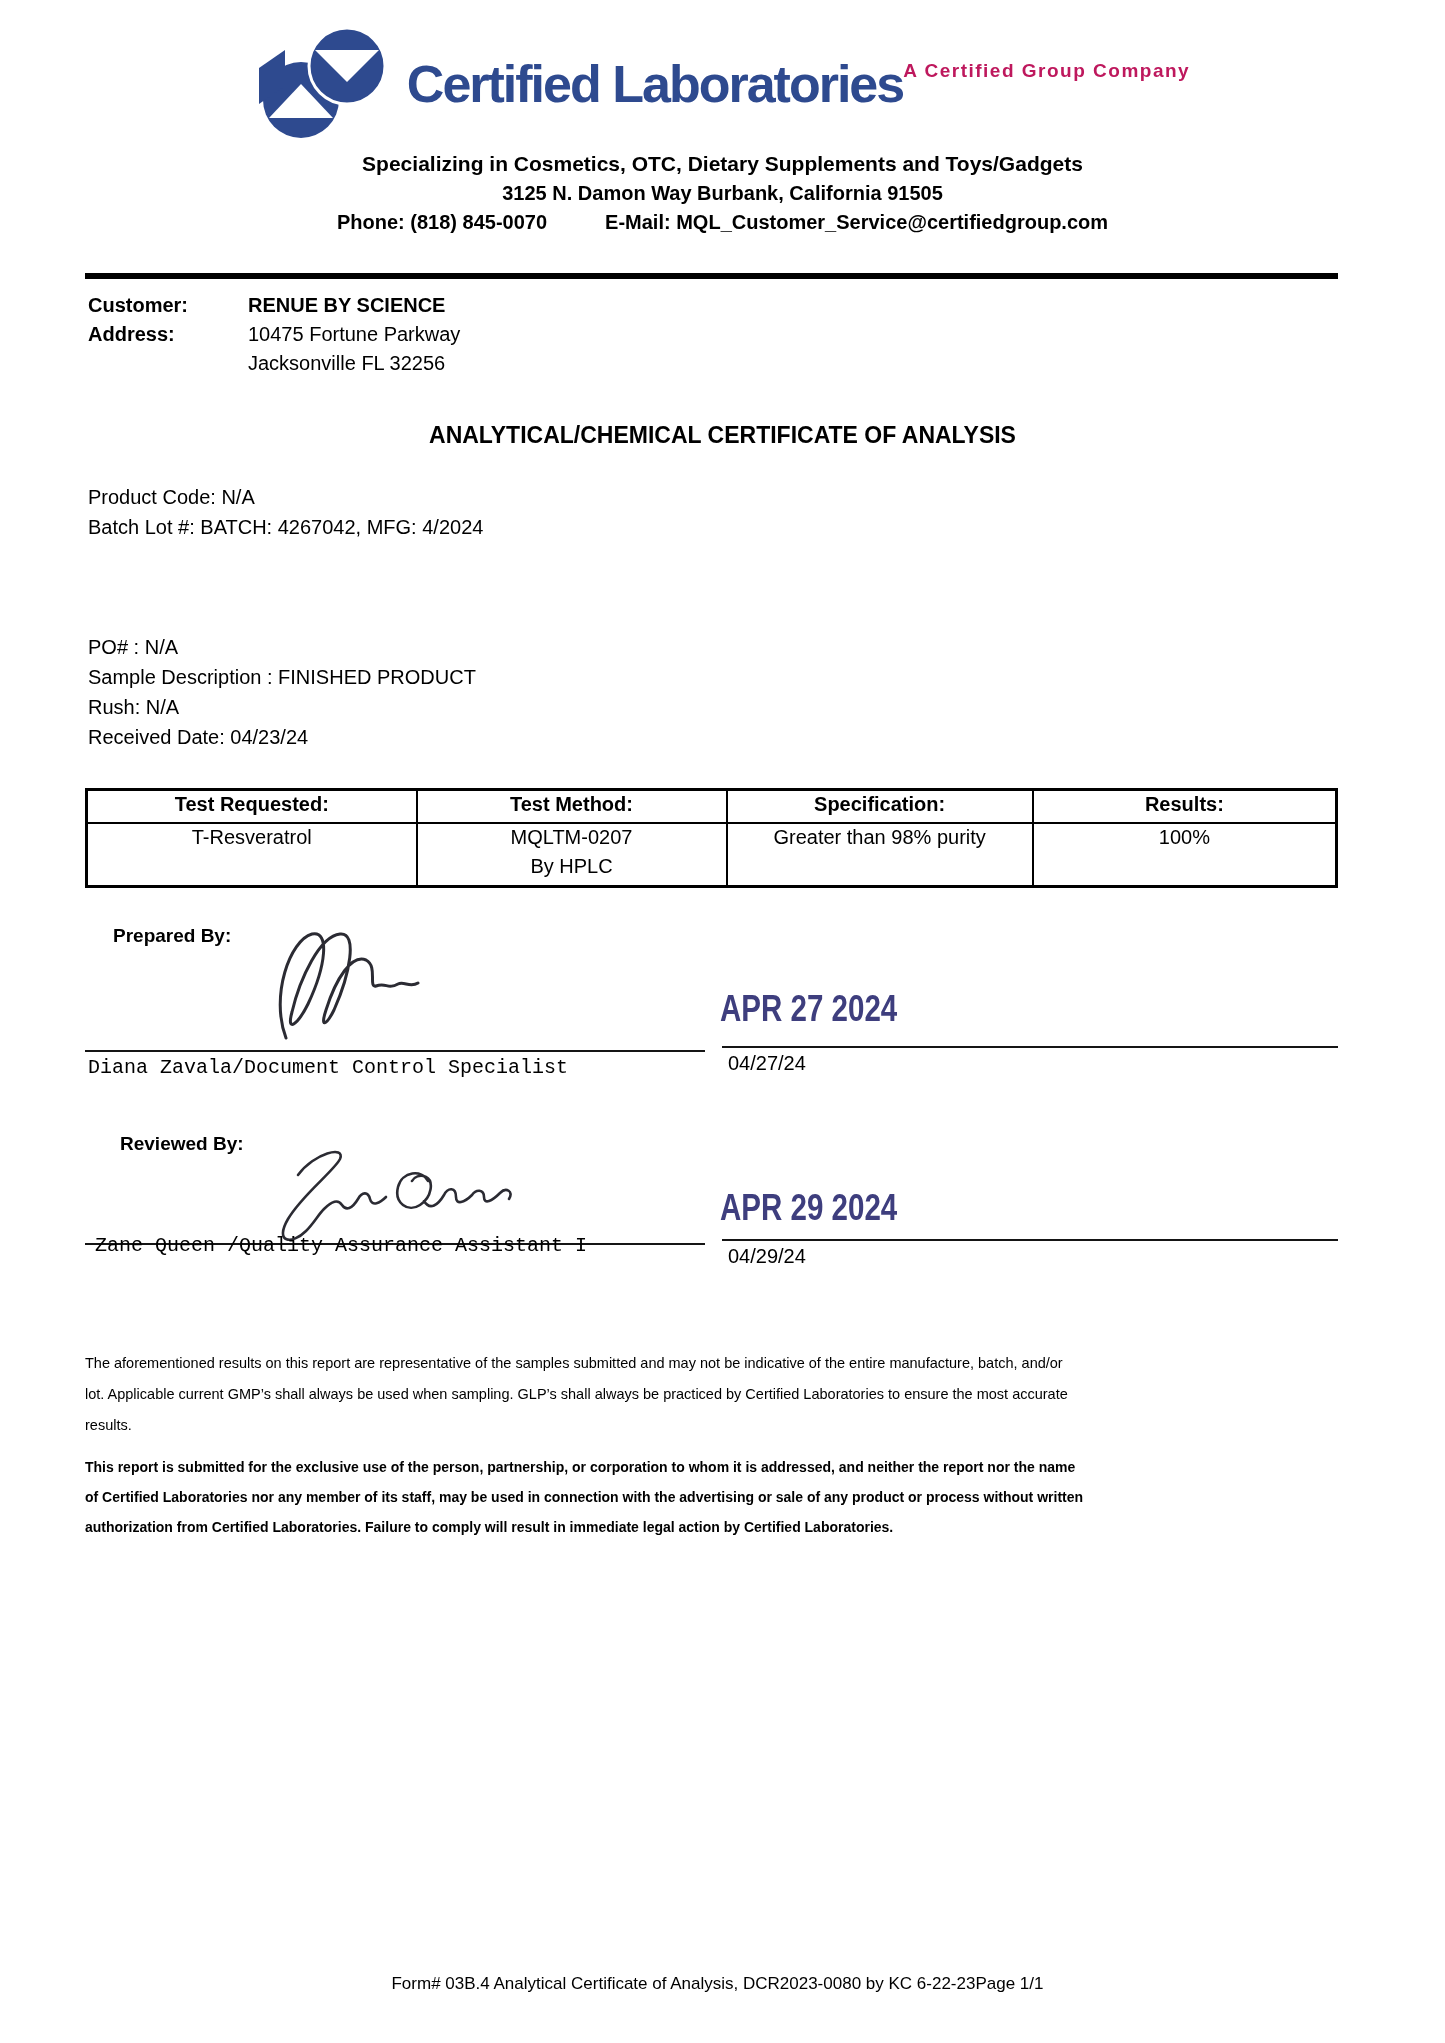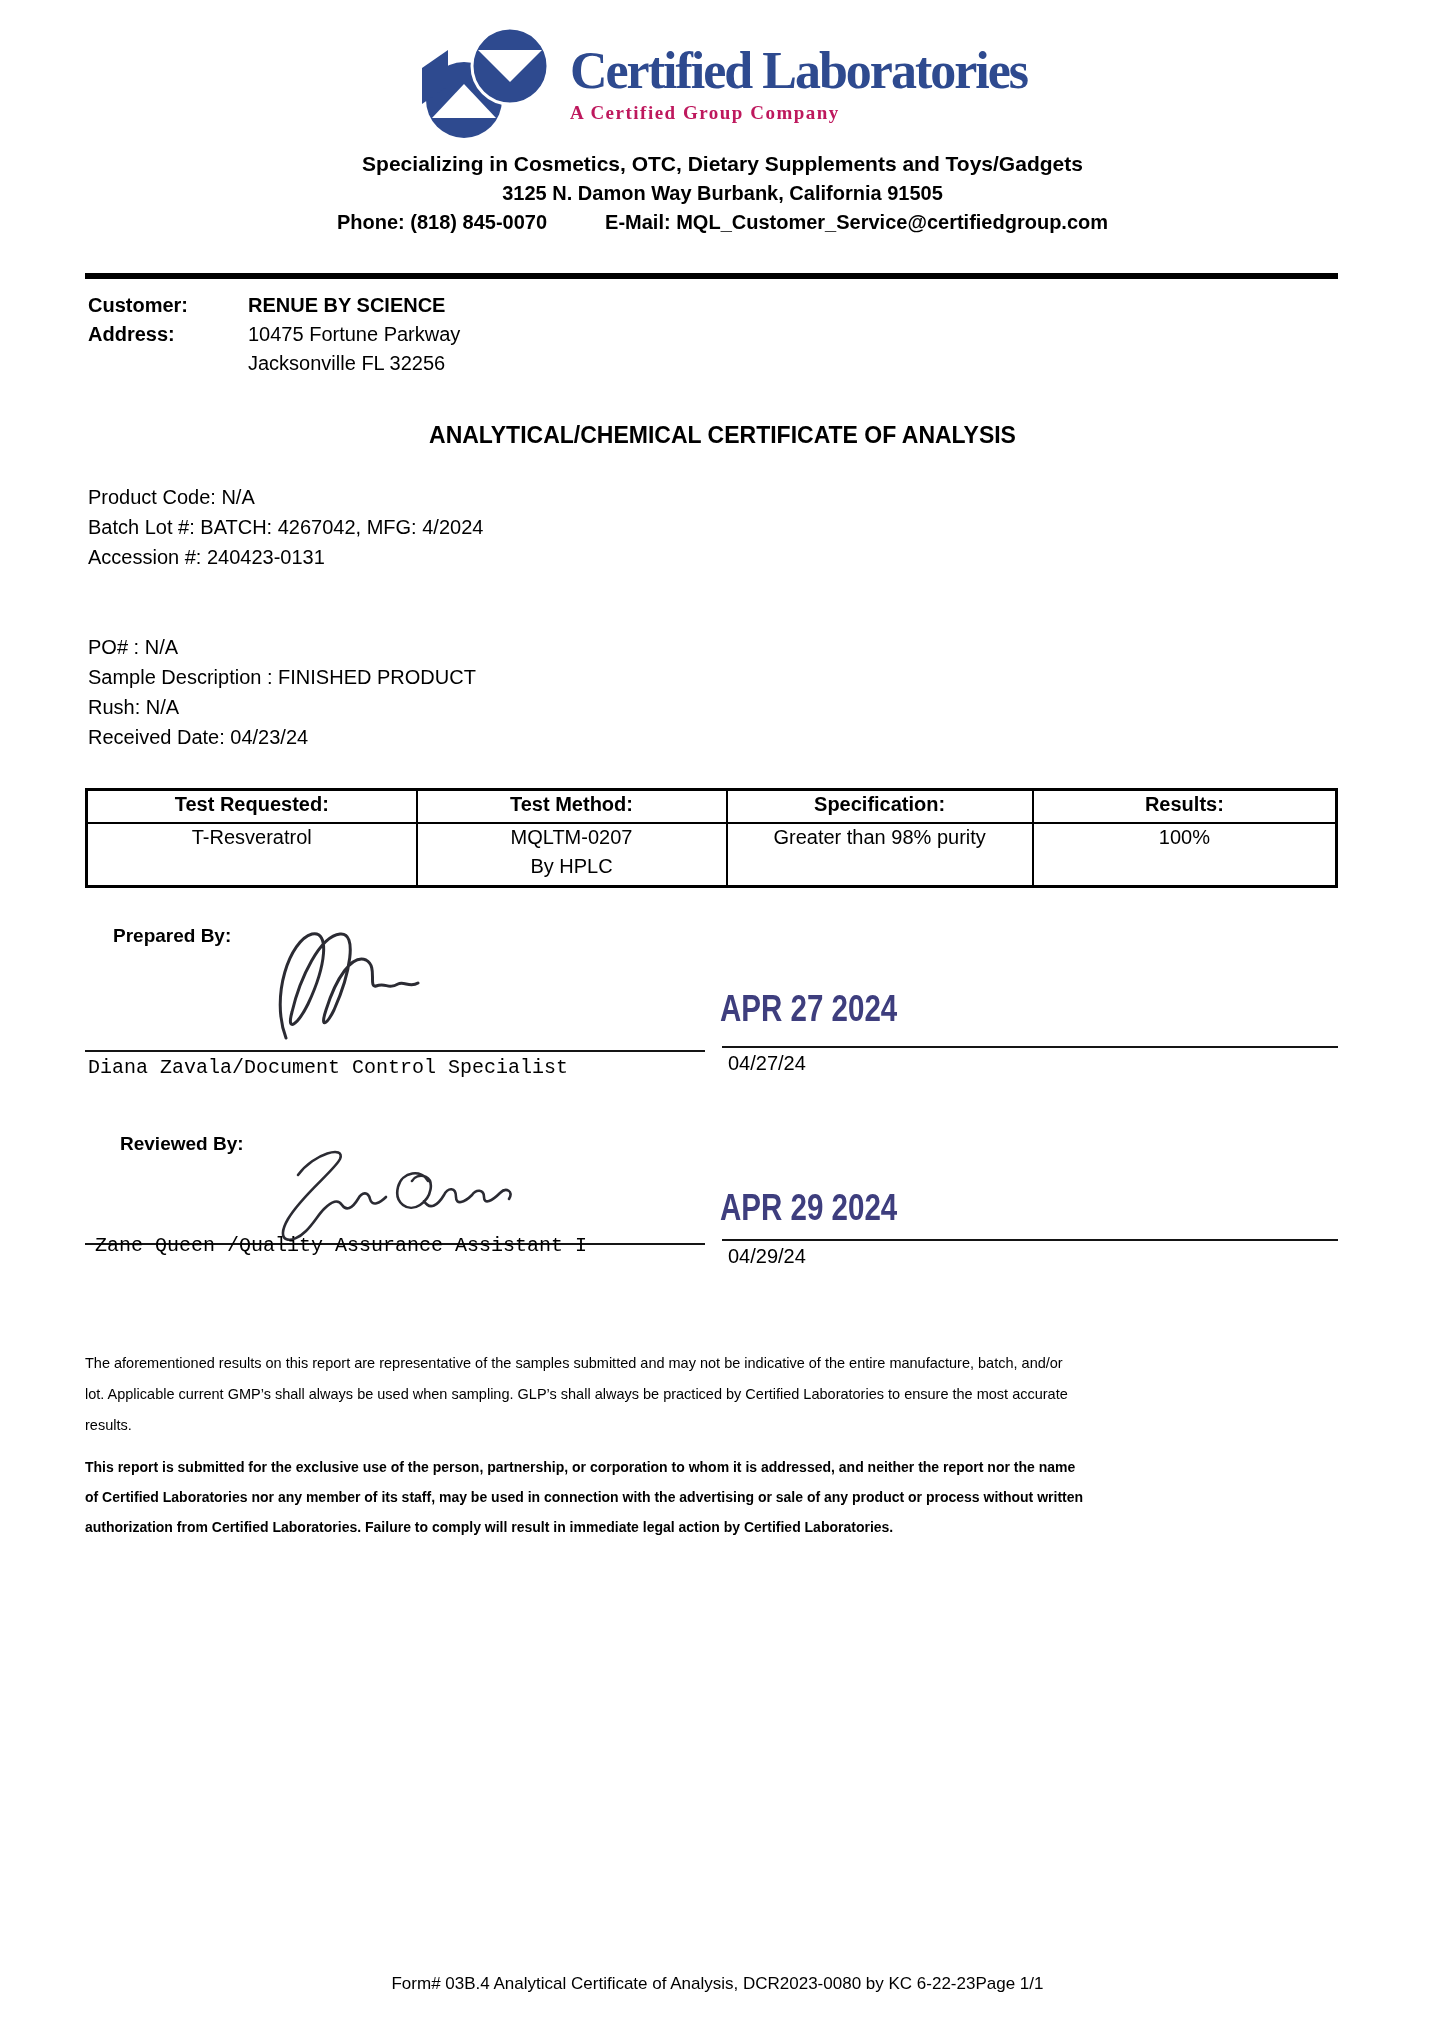--- a/index.html
+++ b/index.html
@@ -4,21 +4,21 @@
 <style>
   * { margin:0; padding:0; box-sizing:border-box; }
   html,body { background:#ffffff; }
   .page {
     position:relative; width:1445px; height:2043px; background:#fff;
     font-family:"Liberation Sans", sans-serif; color:#000; overflow:hidden;
   }
   
   .header { position:absolute; top:26px; left:0; right:0; display:flex; flex-direction:column; align-items:center; }
   .brand-row { display:flex; align-items:center; gap:10px; }
-  .brand-col { display:flex; flex-direction:column;font-family:Liberation Serif, serif; }
+  .brand-col { display:flex; flex-direction:row; }
   .brand-name { font-size:52px; font-weight:bold; color:#2e4a8f; letter-spacing:-2px; line-height:1.05; }
   .brand-tagline { font-size:19px; font-weight:bold; color:#be185d; letter-spacing:1.5px; margin-top:3px; }
   .hdr-specializing { margin-top:10px; font-size:21px; font-weight:bold; }
   .hdr-address { margin-top:6px; font-size:20px; font-weight:bold; }
   .hdr-contact { margin-top:6px; font-size:20px; font-weight:bold; display:flex; gap:58px; }
   .rule { position:absolute; top:273px; left:85px; width:1253px; height:6px; background:#000; }
   
   .customer { position:absolute; top:291px; left:88px; font-size:20px; line-height:29px; }
   .cust-row { display:flex; }
   .cust-label { font-weight:bold; width:160px; }
@@ -95,21 +95,20 @@
       <span class="cust-label"></span>
       <span>Jacksonville FL 32256</span>
     </div>
   </div>
 
   <div class="doc-title">ANALYTICAL/CHEMICAL CERTIFICATE OF ANALYSIS</div>
 
   <div class="sample-block">
     <div>Product Code: N/A</div>
     <div>Batch Lot #: BATCH: 4267042, MFG: 4/2024</div>
-    <div>Accession #: 240423-0131</div>
   </div>
 
   <div class="po-block">
     <div>PO# : N/A</div>
     <div>Sample Description : FINISHED PRODUCT</div>
     <div>Rush: N/A</div>
     <div>Received Date: 04/23/24</div>
   </div>
 
   <table class="results-table">

